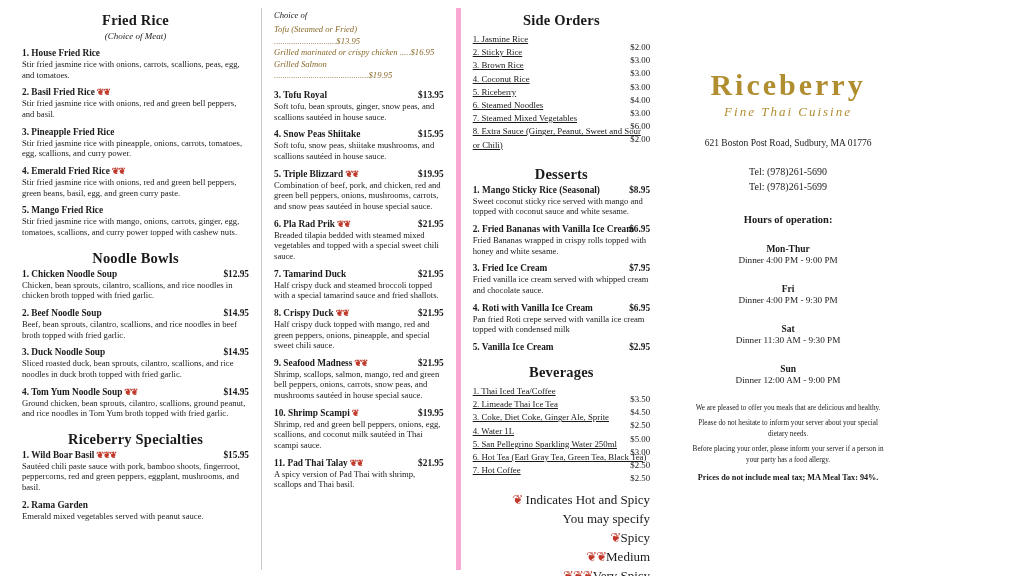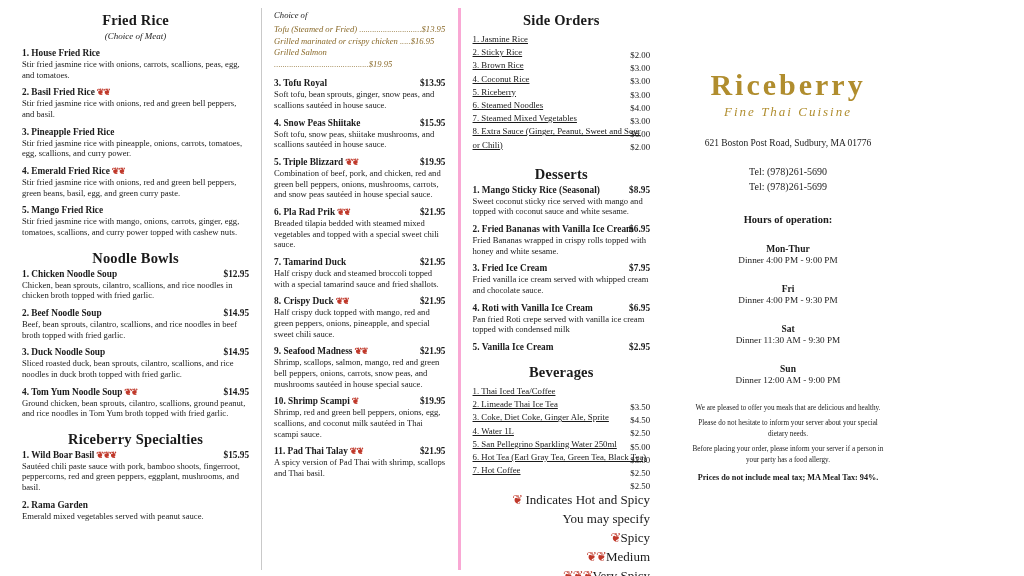--- a/index.html
+++ b/index.html
@@ -15,21 +15,21 @@
     position: relative;
     width: 924px; height: 576px;
     display: flex;
     padding: 8px 10px 6px 10px;
   }
   .col {
     position: relative;
     padding: 0 12px;
   }
   .col1 { width: 285px; }
-  .col2 { width: 225px; border-left: 1px solid #c9c9c9; border-right: 3px solid #f9a8d4; }
+  .col2 { width: 225px; border-left: 1px solid #c9c9c9; border-right: 5px solid #f9a8d4; }
   .col3 { width: 228px; }
   .col4 { width: 286px; }
 
   h2.section {
     text-align: center;
     font-size: 14.5px;
     font-weight: bold;
     margin: 4px 0 2px 0;
     letter-spacing: .2px;
   }
@@ -73,21 +73,21 @@
     color: #8a6a2a;
     line-height: 1.35;
   }
   .pricelist { margin-top: 4px; }
   .price-row {
     font-size: 8.8px;
     line-height: 1.5;
     position: relative;
     text-decoration: underline;
   }
-  .price-row .price { position: absolute; right: 0; top: 16px; }
+  .price-row .price { position: absolute; right: 0; top: 8px; }
 
   
   .brand {
     text-align: center;
     margin-top: 60px;
   }
   .brand-name {
     font-family: "Liberation Serif", serif;
     font-size: 30px;
     color: #b08d2e;

